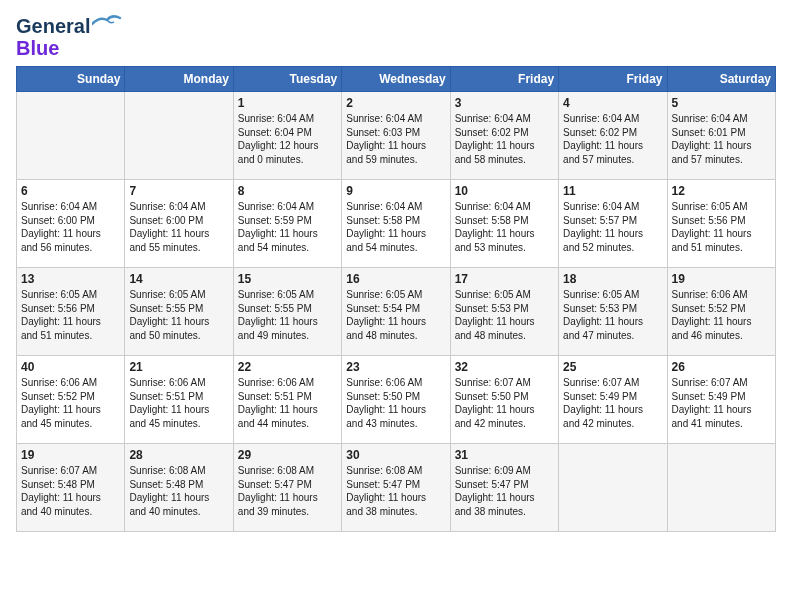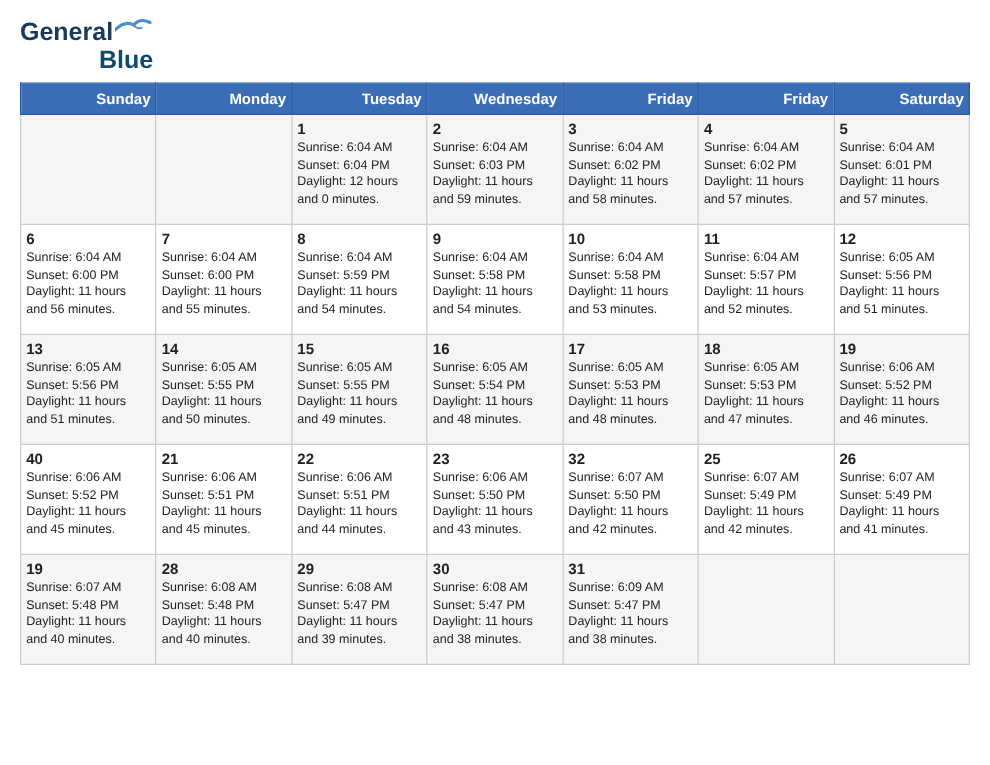--- a/index.html
+++ b/index.html
@@ -12,21 +12,21 @@
     }
     .header-area {
       display: flex;
       justify-content: space-between;
       align-items: flex-start;
       margin-bottom: 8px;
     }
     .logo {
       display: flex;
       flex-direction: column;
-      align-items: flex-end;
+      align-items: flex-start;
     }
     .title-area {
       text-align: right;
     }
     .month-title {
       font-size: 36px;
       color: #1a1a1a;
       font-weight: normal;
     }
     .subtitle {
@@ -78,21 +78,21 @@
   <div class="logo">
     <div style="display:flex;align-items:center;">
       <div style="font-size:20px;font-weight:bold;color:#1a3a5c;line-height:1;">
         General
       </div>
       <svg width="30" height="18" viewBox="0 0 30 18" style="margin-left:2px;margin-top:-6px;">
         <path d="M0,10 Q8,2 15,6 Q20,0 28,4" stroke="#4a90c4" stroke-width="2.5" fill="none" stroke-linecap="round"></path>
         <path d="M15,6 Q18,10 22,8" stroke="#4a90c4" stroke-width="1.5" fill="none"></path>
       </svg>
     </div>
-    <div style="font-size:20px;font-weight:bold;color:#0c4a6e;line-height:1;margin-top:2px;">Blue</div>
+    <div style="font-size:20px;font-weight:bold;color:#6d28d9;line-height:1;margin-top:2px;">Blue</div>
   </div>
   <div class="title-area">
     <div class="month-title"></div>
     <div class="subtitle"></div>
   </div>
 </div>
 
 <table>
   <thead>
     <tr id="weekday-header">

